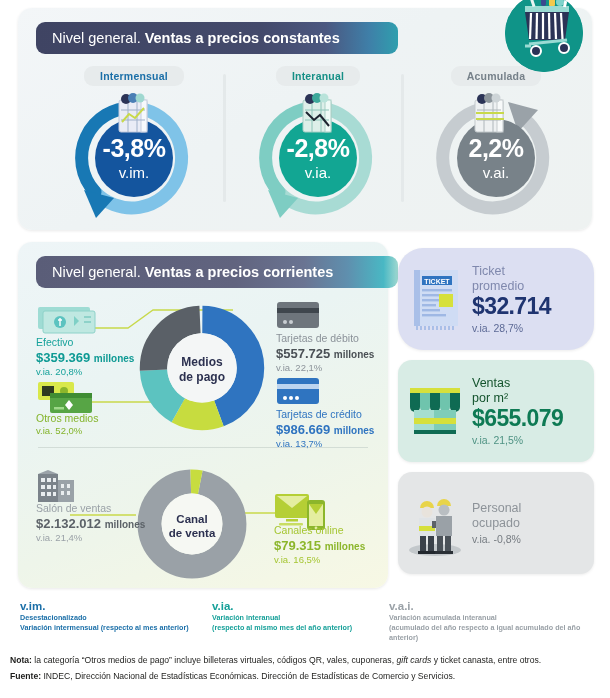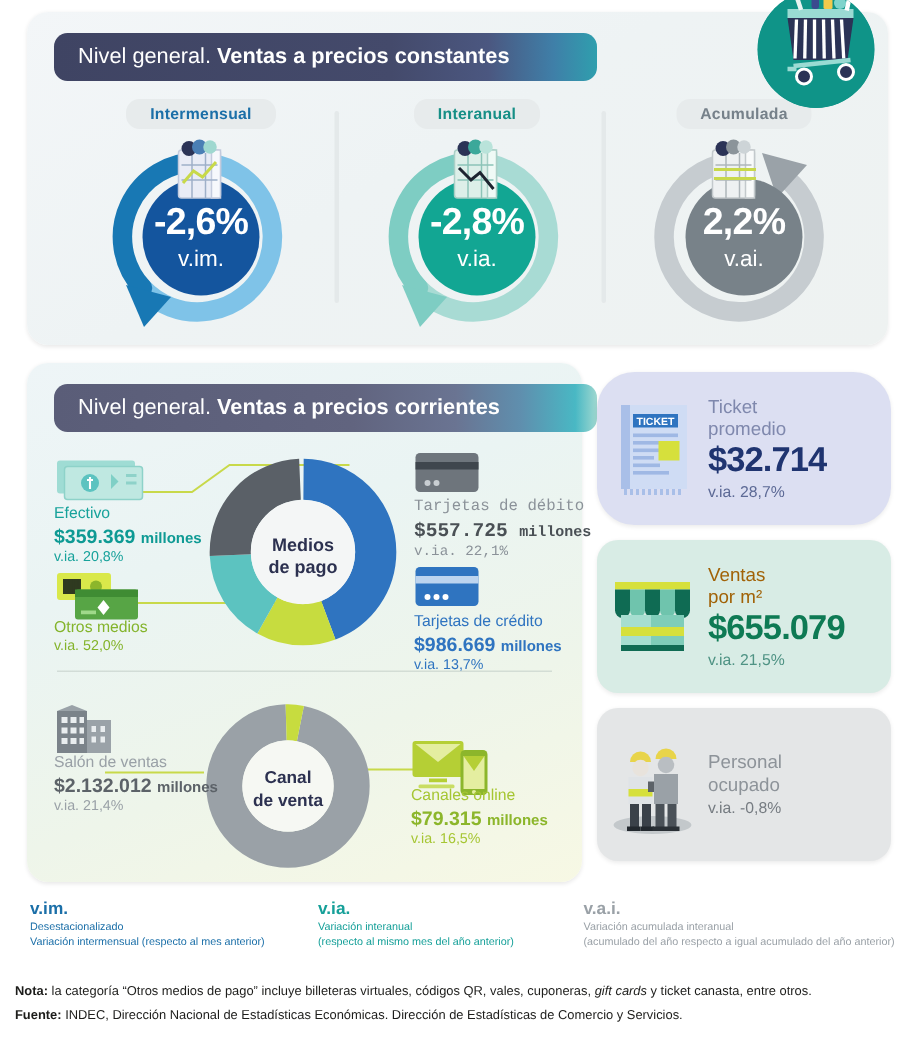--- a/index.html
+++ b/index.html
@@ -87,21 +87,21 @@
 
   .leg{position:absolute;width:128px;}
   .leg-name{font-size:10.5px;font-weight:400;line-height:1.2;}
   .leg-val{font-size:13px;font-weight:700;line-height:1.35;white-space:nowrap;}
   .leg-val .unit{font-size:10px;font-weight:700;text-align:right;}
   .leg-var{font-size:9.5px;font-weight:400;}
   .leg-icon{height:30px;margin-bottom:2px;}
 
   .t-teal  .leg-name,.t-teal  .leg-val,.t-teal  .leg-var{color:#17a29b;}
   .t-green .leg-name,.t-green .leg-val,.t-green .leg-var{color:#84b42c;}
-  .t-gray  .leg-name,.t-gray  .leg-val,.t-gray  .leg-var{color:#8b9299;font-family:Liberation Mono, monospace;}
+  .t-gray  .leg-name,.t-gray  .leg-val,.t-gray  .leg-var{color:#8b9299;}
   .t-blue  .leg-name,.t-blue  .leg-val,.t-blue  .leg-var{color:#2f74c0;}
   .t-dgray .leg-name,.t-dgray .leg-val,.t-dgray .leg-var{color:#9aa1a7;}
   .t-teal .leg-val,.t-green .leg-val{color:inherit;}
   .t-gray .leg-val{color:#4a5055;}
   .t-blue .leg-val{color:#2f74c0;}
   .t-dgray .leg-val{color:#5c6268;}
   .t-teal .leg-val{color:#0e9a94;}
   .t-green .leg-val{color:#7fae22;}
   .inner-sep{position:absolute;left:20px;top:205px;width:330px;height:1px;background:rgba(190,200,195,.55);}
 
@@ -113,30 +113,30 @@
   }
   #kpi-0{top:248px;background:#dcdff2;border-radius:25px;}
   #kpi-1{top:360px;background:#d8ece5;}
   #kpi-2{top:472px;background:#e4e6e7;}
   .kpi-icon{width:74px;height:84px;flex:0 0 74px;display:flex;align-items:center;justify-content:center;}
   .kpi-text{flex:1;padding-right:8px;}
   .kpi-name{font-size:12.5px;line-height:1.18;font-weight:400;}
   .kpi-val{font-size:23px;font-weight:700;letter-spacing:-.6px;line-height:1.12;margin-top:1px;}
   .kpi-var{font-size:10.5px;font-weight:400;margin-top:2px;}
   #kpi-0 .kpi-name{color:#7f88ad;} #kpi-0 .kpi-val{color:#1f3470;} #kpi-0 .kpi-var{color:#5d6a96;}
-  #kpi-1 .kpi-name{color:#a16207;} #kpi-1 .kpi-val{color:#0e7a54;} #kpi-1 .kpi-var{color:#4f9384;}
+  #kpi-1 .kpi-name{color:#14532d;} #kpi-1 .kpi-val{color:#0e7a54;} #kpi-1 .kpi-var{color:#4f9384;}
   #kpi-2 .kpi-name{color:#8d9399;} #kpi-2 .kpi-val{color:#2f3438;} #kpi-2 .kpi-var{color:#767c82;}
 
   
   .foot-col{position:absolute;top:600px;}
   #foot-0{left:20px;width:190px;}
   #foot-1{left:212px;width:175px;}
   #foot-2{left:389px;width:215px;}
   .foot-abbr{font-size:11.5px;font-weight:700;line-height:1.1;}
-  .foot-line{font-size:7.2px;line-height:1.38;font-weight:400;}
+  .foot-line{font-size:7.2px;line-height:1.38;font-weight:700;}
   #foot-0 .foot-abbr,#foot-0 .foot-line{color:#1b6fa8;}
   #foot-1 .foot-abbr,#foot-1 .foot-line{color:#16a099;}
   #foot-2 .foot-abbr,#foot-2 .foot-line{color:#9aa1a7;}
 
   .note{position:absolute;left:10px;font-size:8.6px;color:#1d1d1b;line-height:1.35;white-space:nowrap;}
   #note-0{top:655px;}
   #note-1{top:671px;}
   .note b{font-weight:700;}
   .note i{font-style:italic;}
 </style>
@@ -167,21 +167,21 @@
         <svg width="46" height="46" viewBox="0 0 46 46" style="position:absolute;left:41px;top:-4px">
           <rect x="8" y="10" width="28" height="32" rx="2" fill="#e9ecf6" stroke="#c3cbdd" stroke-width="1"></rect>
           <rect x="30" y="10" width="6" height="32" fill="#f6f8fc" stroke="#c3cbdd" stroke-width="1"></rect>
           <path d="M10 20h24M10 30h24M17 12v30M26 12v30" stroke="#9fb0c9" stroke-width="1"></path>
           <polyline points="11,32 18,24 24,28 33,18" fill="none" stroke="#c8d94a" stroke-width="2"></polyline>
           <circle cx="15" cy="9" r="5" fill="#2b3356"></circle>
           <circle cx="22" cy="8" r="5" fill="#4a7fb5"></circle>
           <circle cx="29" cy="8" r="4.5" fill="#9fd8d0"></circle>
         </svg>
         <div class="gauge-center">
-          <div class="gauge-val">-2,6%</div>
+          <div class="gauge-val">-3,8%</div>
           <div class="gauge-sub">v.im.</div>
         </div>
       </div>
     </div>
 
     <div class="gauge-col" id="gauge-col-1">
       <span class="pill c1">Interanual</span>
       <div class="gauge">
         <svg width="128" height="128" viewBox="0 0 128 128">
           <path d="M64 14 A50 50 0 1 1 25 98" fill="none" stroke="#a8dbd4" stroke-width="13" stroke-linecap="round"></path>

